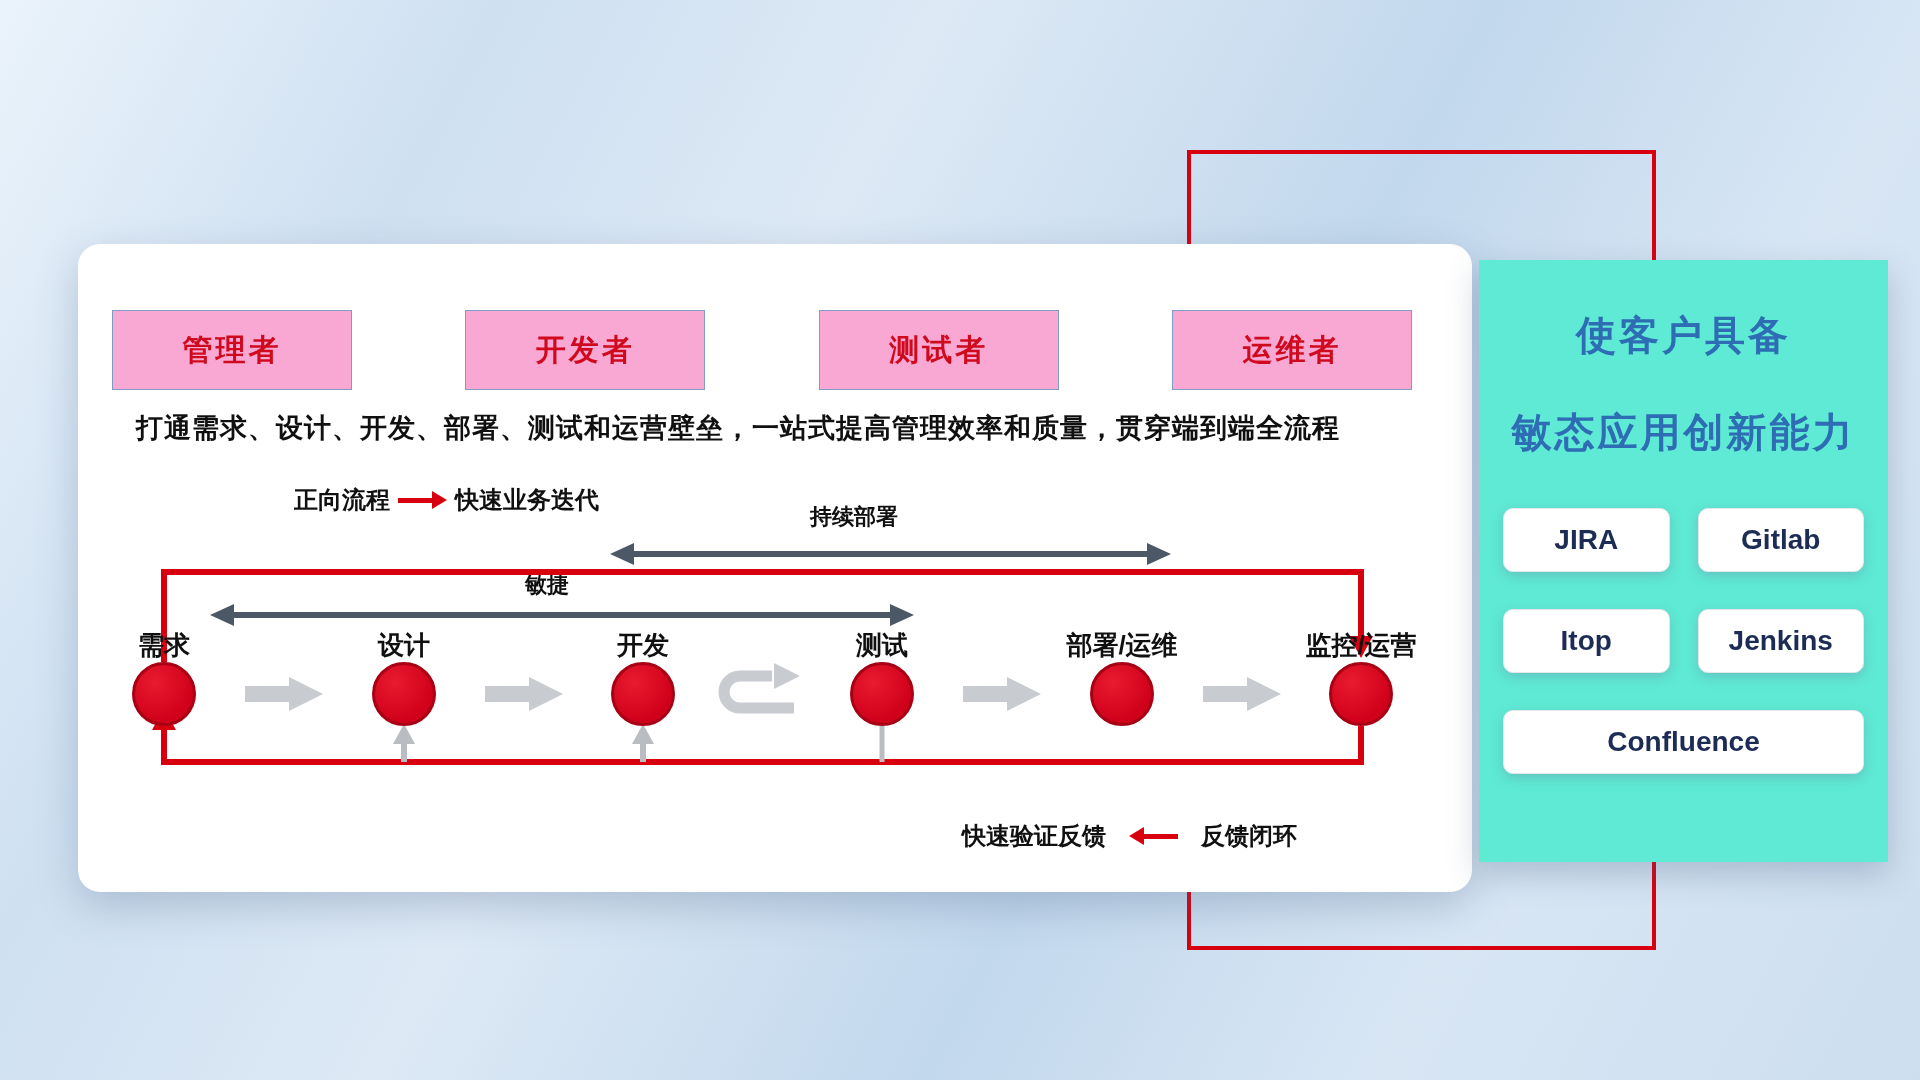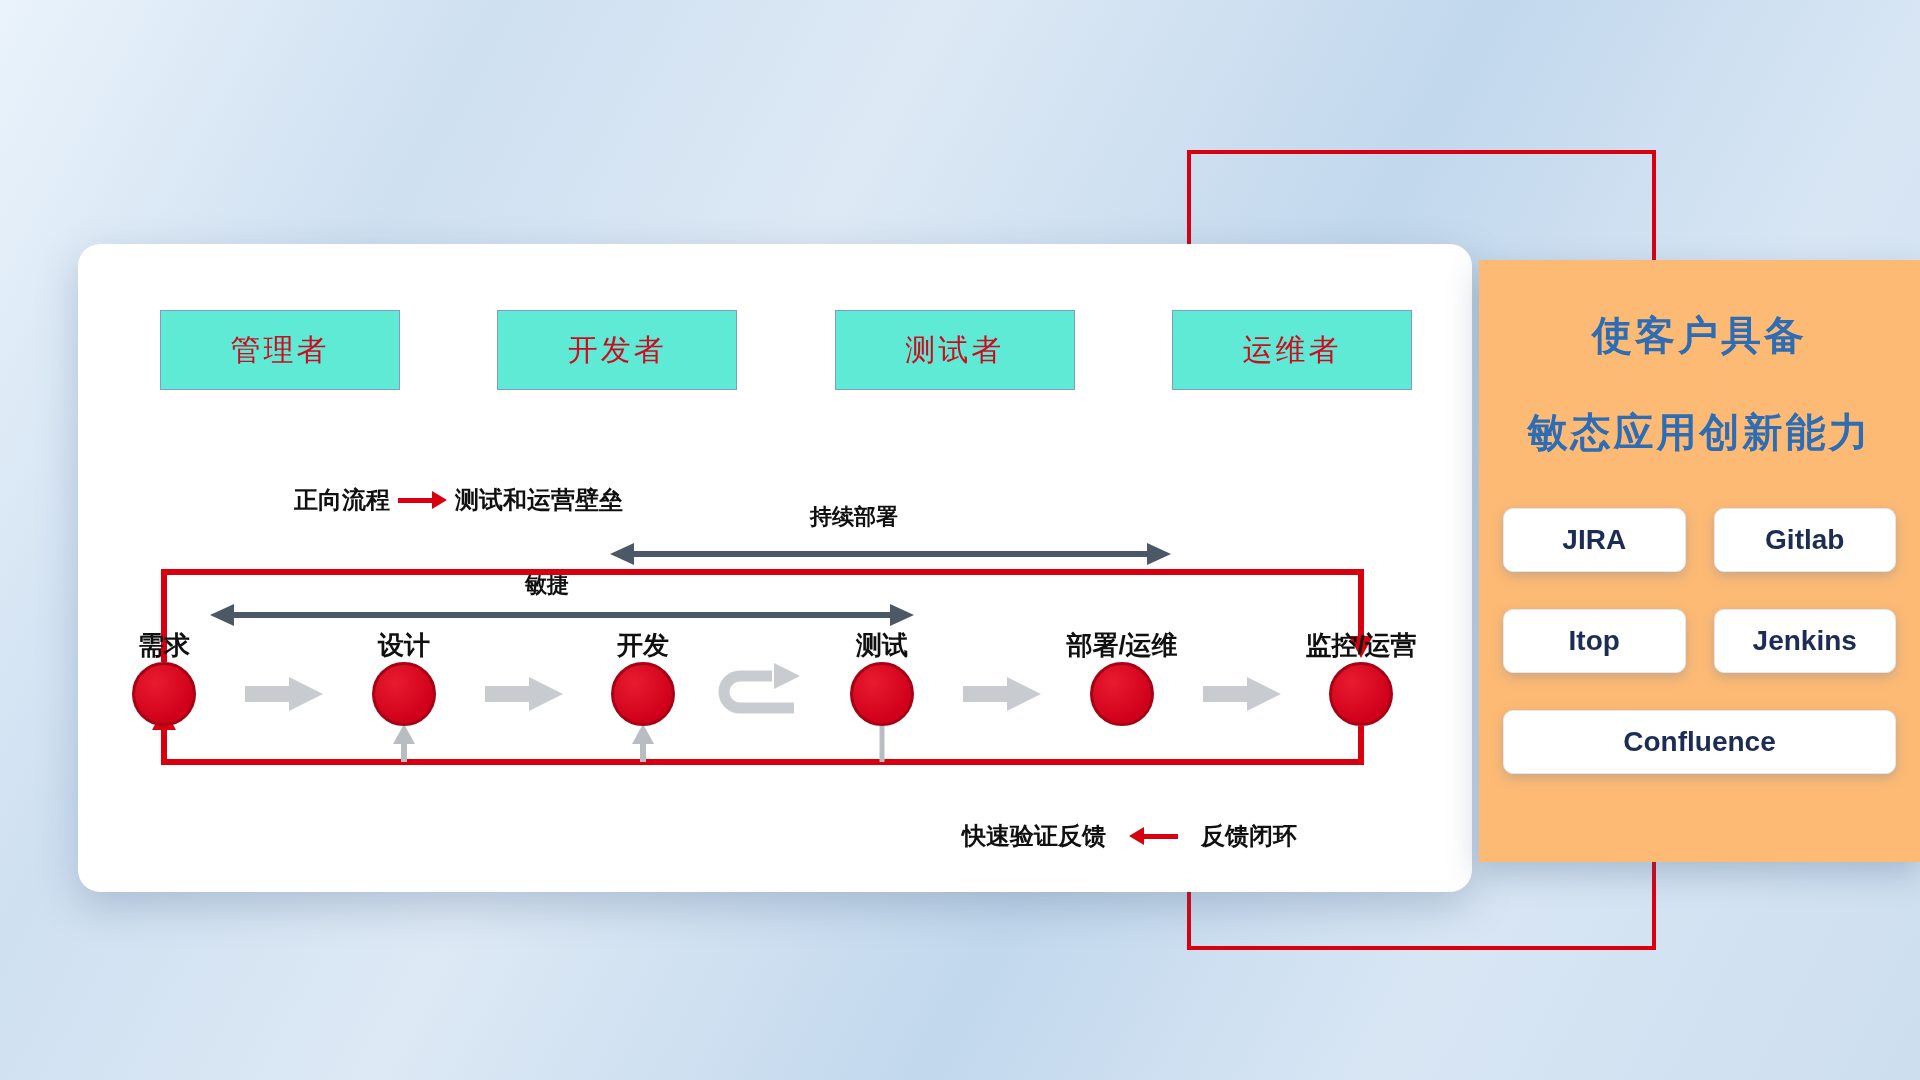--- a/index.html
+++ b/index.html
@@ -14,23 +14,23 @@
     border:4px solid #d8000f;box-sizing:border-box;z-index:1;
   }
   
   .card{
     position:absolute;left:78px;top:244px;width:1394px;height:648px;
     background:#ffffff;border-radius:22px;z-index:2;
     box-shadow:0 14px 40px rgba(70,95,130,.28);
   }
   .roles{position:absolute;left:34px;top:66px;width:1300px;display:flex;justify-content:space-between;}
   .role-box{
-    width:240px;height:80px;border:1px solid #7f9cc4;background:#5eead4;box-sizing:border-box;
+    width:240px;height:80px;border:1px solid #7f9cc4;background:#f9a8d4;box-sizing:border-box;
     display:flex;align-items:center;justify-content:center;
-    font-size:30px;font-weight:normal;color:#cf0a1f;letter-spacing:3px;margin-left:48px;
+    font-size:30px;font-weight:bold;color:#cf0a1f;letter-spacing:3px;
   }
   .subtitle{position:absolute;left:58px;top:166px;font-size:27px;font-weight:bold;color:#101010;letter-spacing:1px;white-space:nowrap;}
   .legend{position:absolute;display:flex;align-items:center;gap:8px;font-size:24px;font-weight:bold;color:#101010;}
   .legend-forward{left:216px;top:240px;}
   .legend-feedback{left:884px;top:576px;gap:23px;}
   .arrow-icon{display:flex;align-items:center;}
   .arrow-line{width:34px;height:5px;background:#d8000f;}
   .head-right{width:0;height:0;border-left:15px solid #d8000f;border-top:9px solid transparent;border-bottom:9px solid transparent;}
   .head-left{width:0;height:0;border-right:15px solid #d8000f;border-top:9px solid transparent;border-bottom:9px solid transparent;}
   .conn-label{position:absolute;font-size:22px;font-weight:bold;color:#101010;}
@@ -39,22 +39,22 @@
   .connectors{position:absolute;left:0;top:0;width:1394px;height:648px;}
   .step{position:absolute;top:384px;width:160px;text-align:center;}
   .step-label{font-size:26px;font-weight:bold;color:#101010;height:34px;white-space:nowrap;}
   .step-circle{
     width:64px;height:64px;border-radius:50%;margin:0 auto;box-sizing:border-box;
     background:radial-gradient(circle at 35% 30%,#e81b30,#d0001a 70%);
     border:3px solid #a80014;
   }
   
   .panel{
-    position:absolute;left:1479px;top:260px;width:441px;height:602px;
-    background:#fdba74;z-index:3;text-align:center;
+    position:absolute;left:1479px;top:260px;width:409px;height:602px;
+    background:#5eead4;z-index:3;text-align:center;
     box-shadow:0 12px 30px rgba(70,95,130,.3);
   }
   .panel-title{font-size:40px;font-weight:bold;color:#2e6db4;letter-spacing:3px;}
   .panel-title.l1{margin-top:48px;}
   .panel-title.l2{margin-top:42px;}
   .tools{display:grid;grid-template-columns:1fr 1fr;gap:37px 28px;padding:48px 24px 0;}
   .tool{
     height:64px;background:#fff;border-radius:10px;border:1px solid #e4e7ec;box-sizing:border-box;
     display:flex;align-items:center;justify-content:center;
     font-size:28px;font-weight:bold;color:#1c2c55;
@@ -77,28 +77,29 @@
         <span>开发者</span>
       </div>
     <div class="role-box">
         <span>测试者</span>
       </div>
     <div class="role-box">
         <span>运维者</span>
       </div>
   </div>
 
+  <div class="subtitle">打通需求、设计、开发、部署、测试和运营壁垒，一站式提高管理效率和质量，贯穿端到端全流程</div>
 
   <div class="legend legend-forward">
     <span>正向流程</span>
     <span class="arrow-icon">
       <span class="arrow-line"></span>
       <span class="head-right"></span>
     </span>
-    <span>测试和运营壁垒</span>
+    <span>快速业务迭代</span>
   </div>
 
   <div class="conn-label deploy-label">持续部署</div>
   <div class="conn-label agile-label">敏捷</div>
 
   <svg class="connectors" viewBox="0 0 1394 648">
 
     <path d="M86 418 V328 H1283 V396" fill="none" stroke="#d8000f" stroke-width="6"></path>
     <polygon points="1283,414 1271,392 1295,392" fill="#d8000f"></polygon>
 

